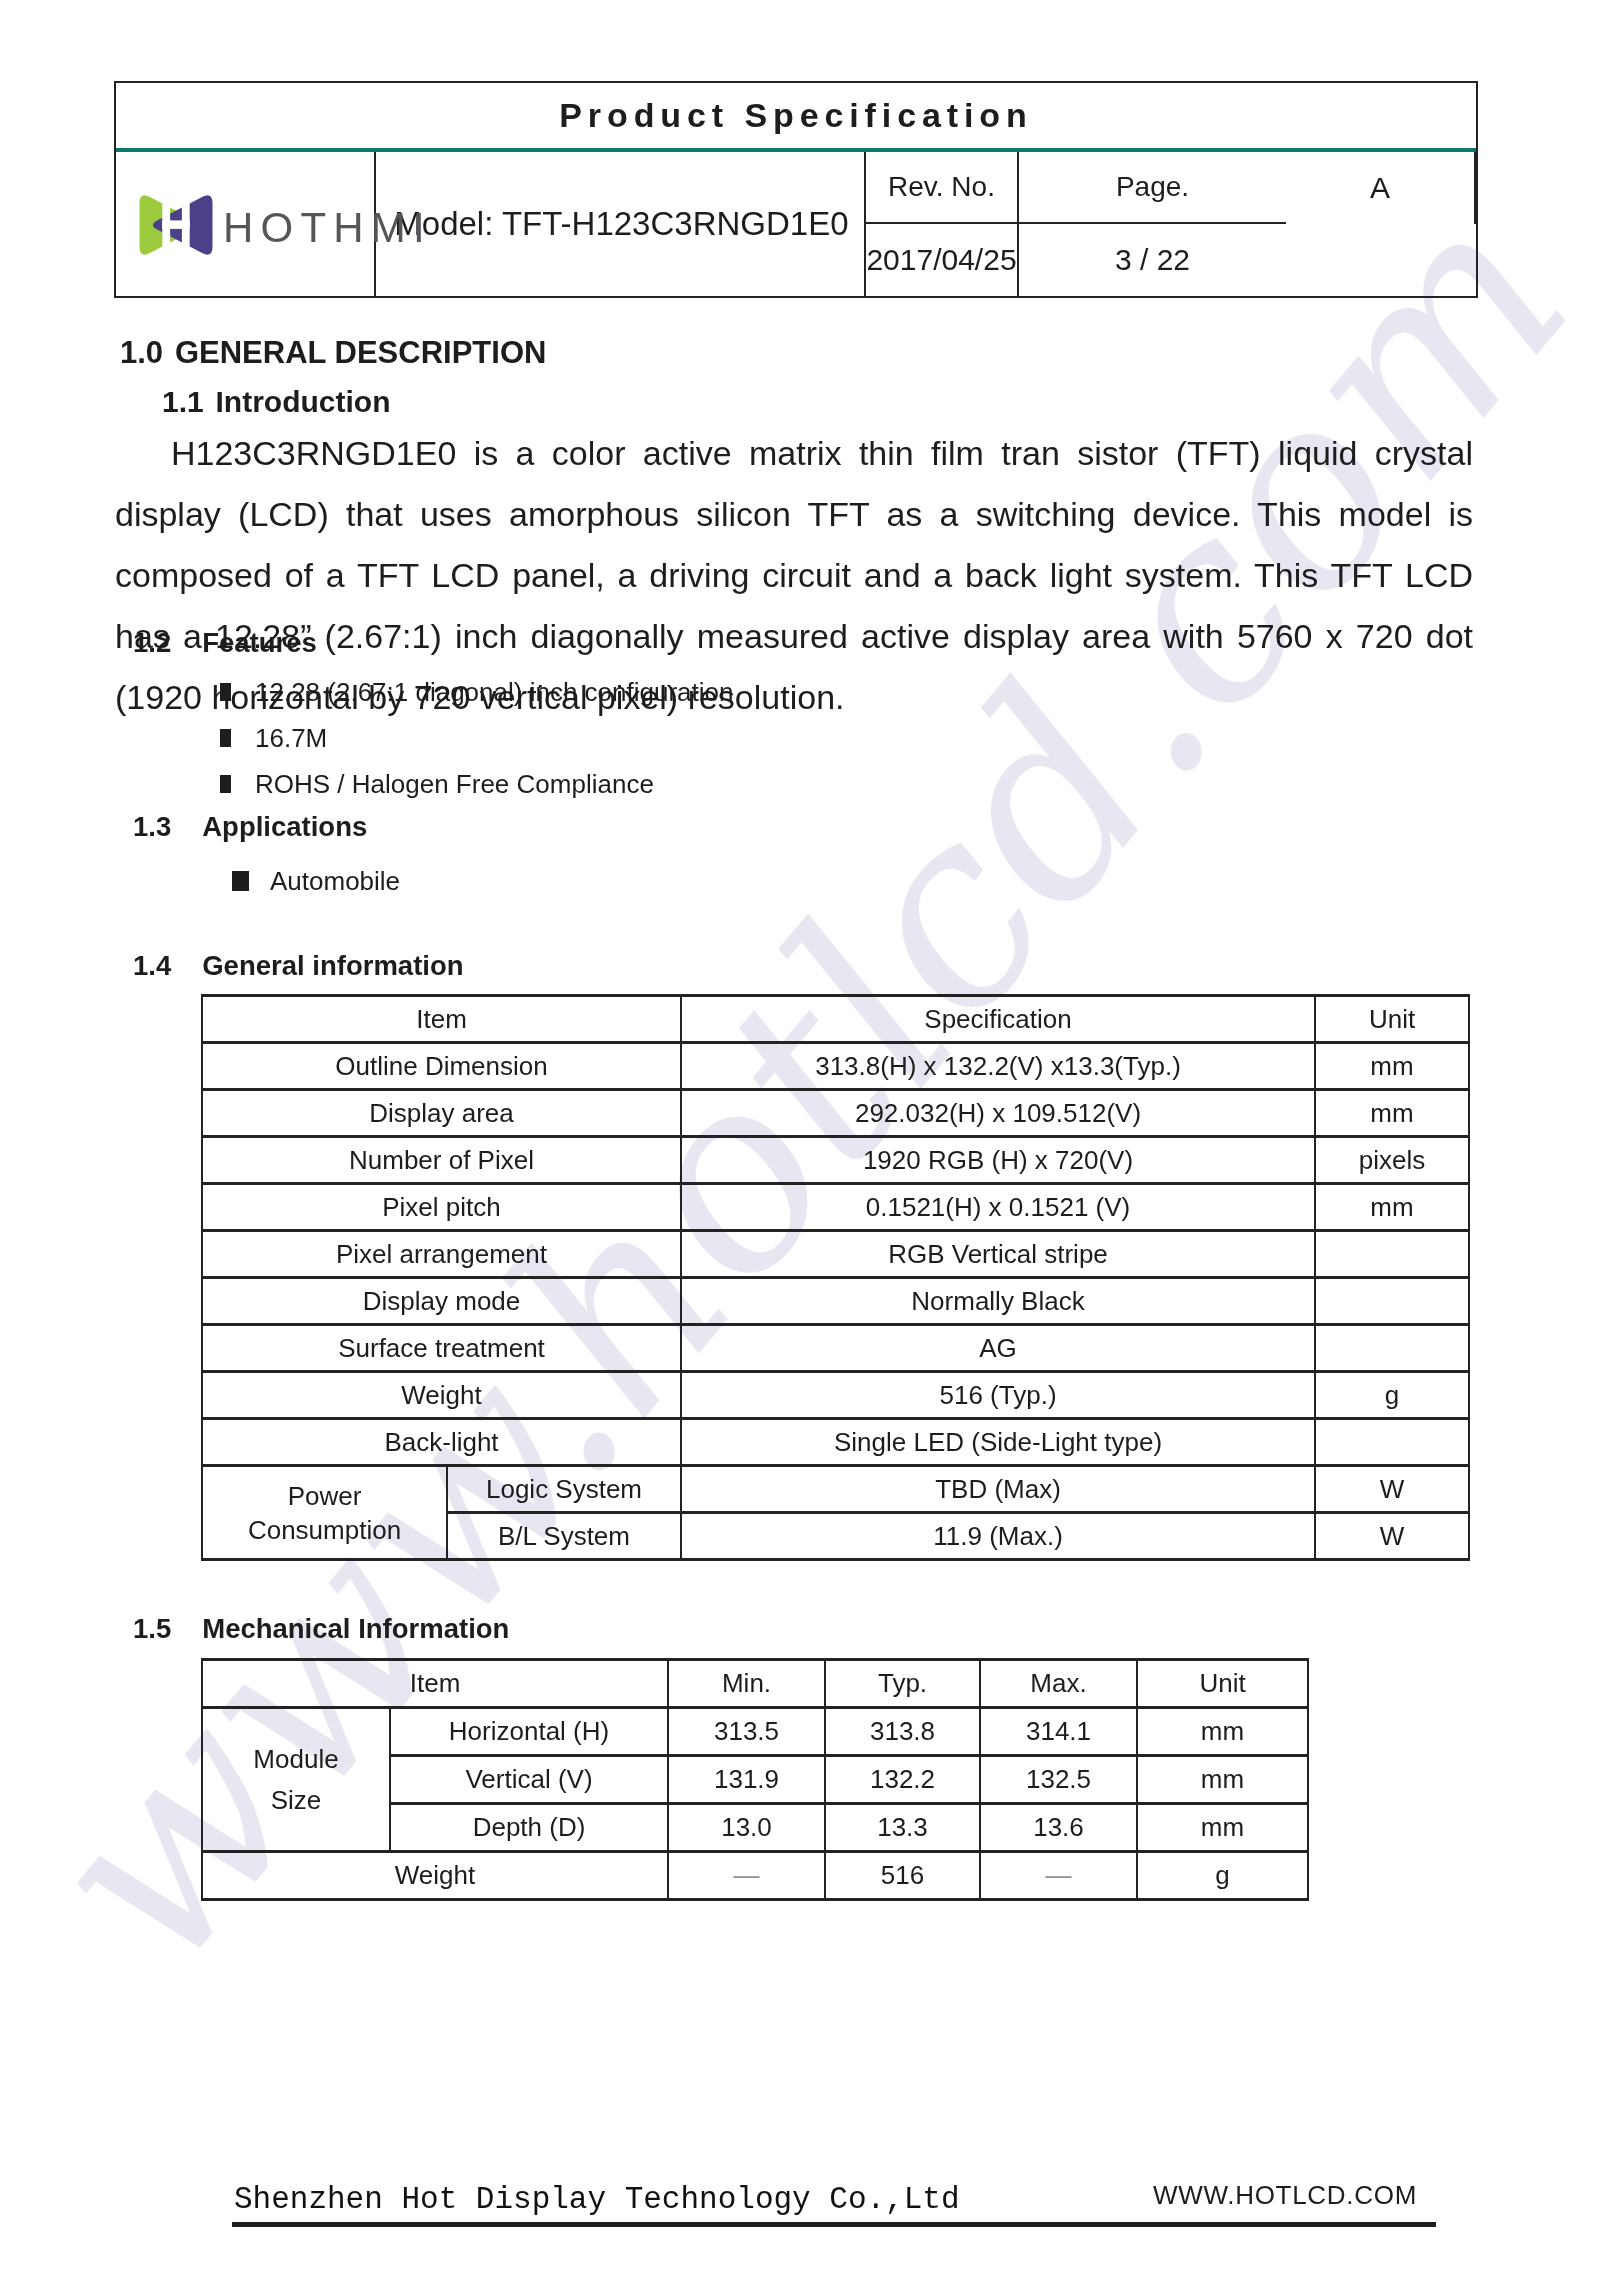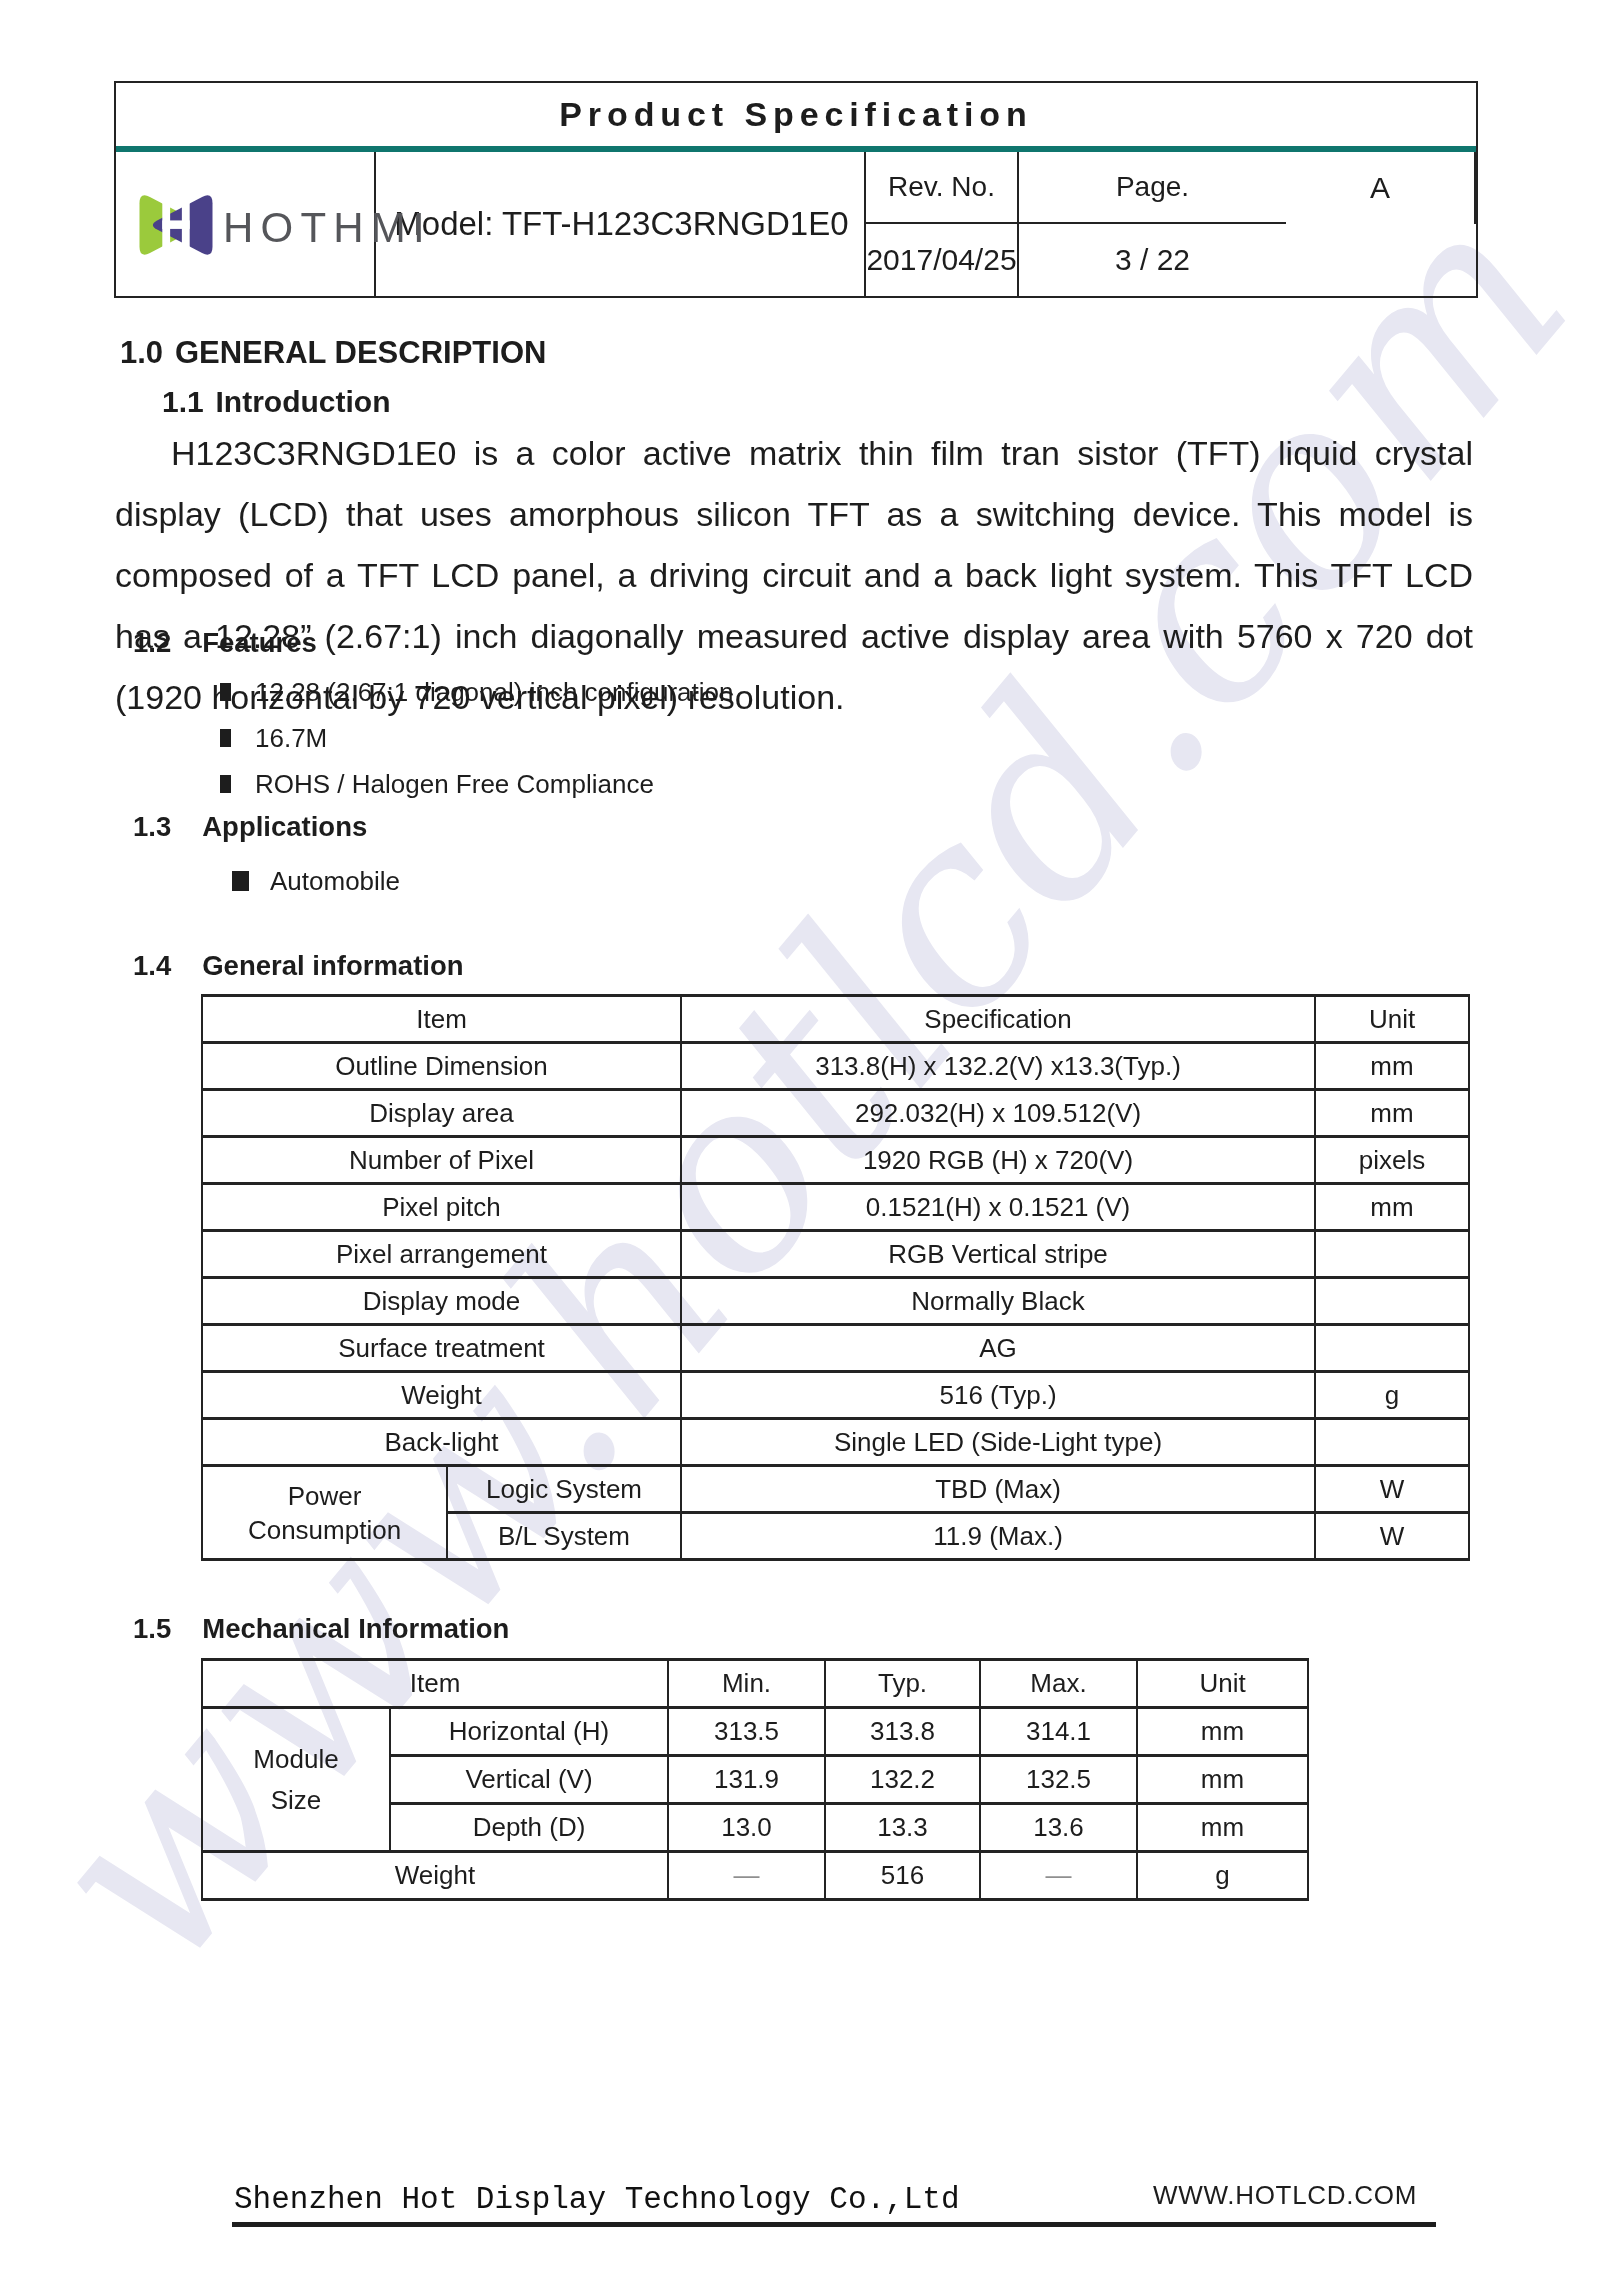--- a/index.html
+++ b/index.html
@@ -6,21 +6,21 @@
   .page{position:relative;width:1623px;height:2295px;background:#ffffff;
         font-family:"Liberation Sans",sans-serif;color:#1d1d1d;overflow:hidden;}
   
   .watermark{position:absolute;left:805px;top:1086px;
     transform:translate(-50%,-50%) rotate(-50deg);
     font-family:"DejaVu Serif",serif;font-style:italic;
     font-size:262px;color:#e7e7f2;white-space:nowrap;z-index:0;}
   
   .header-box{position:absolute;left:114px;top:81px;width:1364px;height:217px;
     border:2px solid #232323;box-sizing:border-box;z-index:1;}
-  .title-row{height:69px;border-bottom:6px solid #0f766e;box-sizing:border-box;
+  .title-row{height:69px;border-bottom:4px solid #0f766e;box-sizing:border-box;
     display:flex;align-items:center;justify-content:center;}
   .doc-title{font-size:34px;font-weight:bold;letter-spacing:5.9px;}
   .header-bottom{display:flex;height:144px;}
   .logo-cell{width:260px;border-right:2px solid #232323;box-sizing:border-box;position:relative;}
   .logo-mark{position:absolute;left:19.6px;top:27.5px;}
   .logo-text{position:absolute;left:107px;top:52px;font-size:42px;letter-spacing:7.2px;color:#55565a;}
   .model-cell{width:490px;border-right:2px solid #232323;box-sizing:border-box;
     display:flex;align-items:center;padding-left:18.3px;font-size:33px;}
   .meta{flex:1;display:grid;grid-template-columns:153px 267px 1fr;grid-template-rows:72px 1fr;}
   .meta .cell{display:flex;align-items:center;justify-content:center;box-sizing:border-box;}

